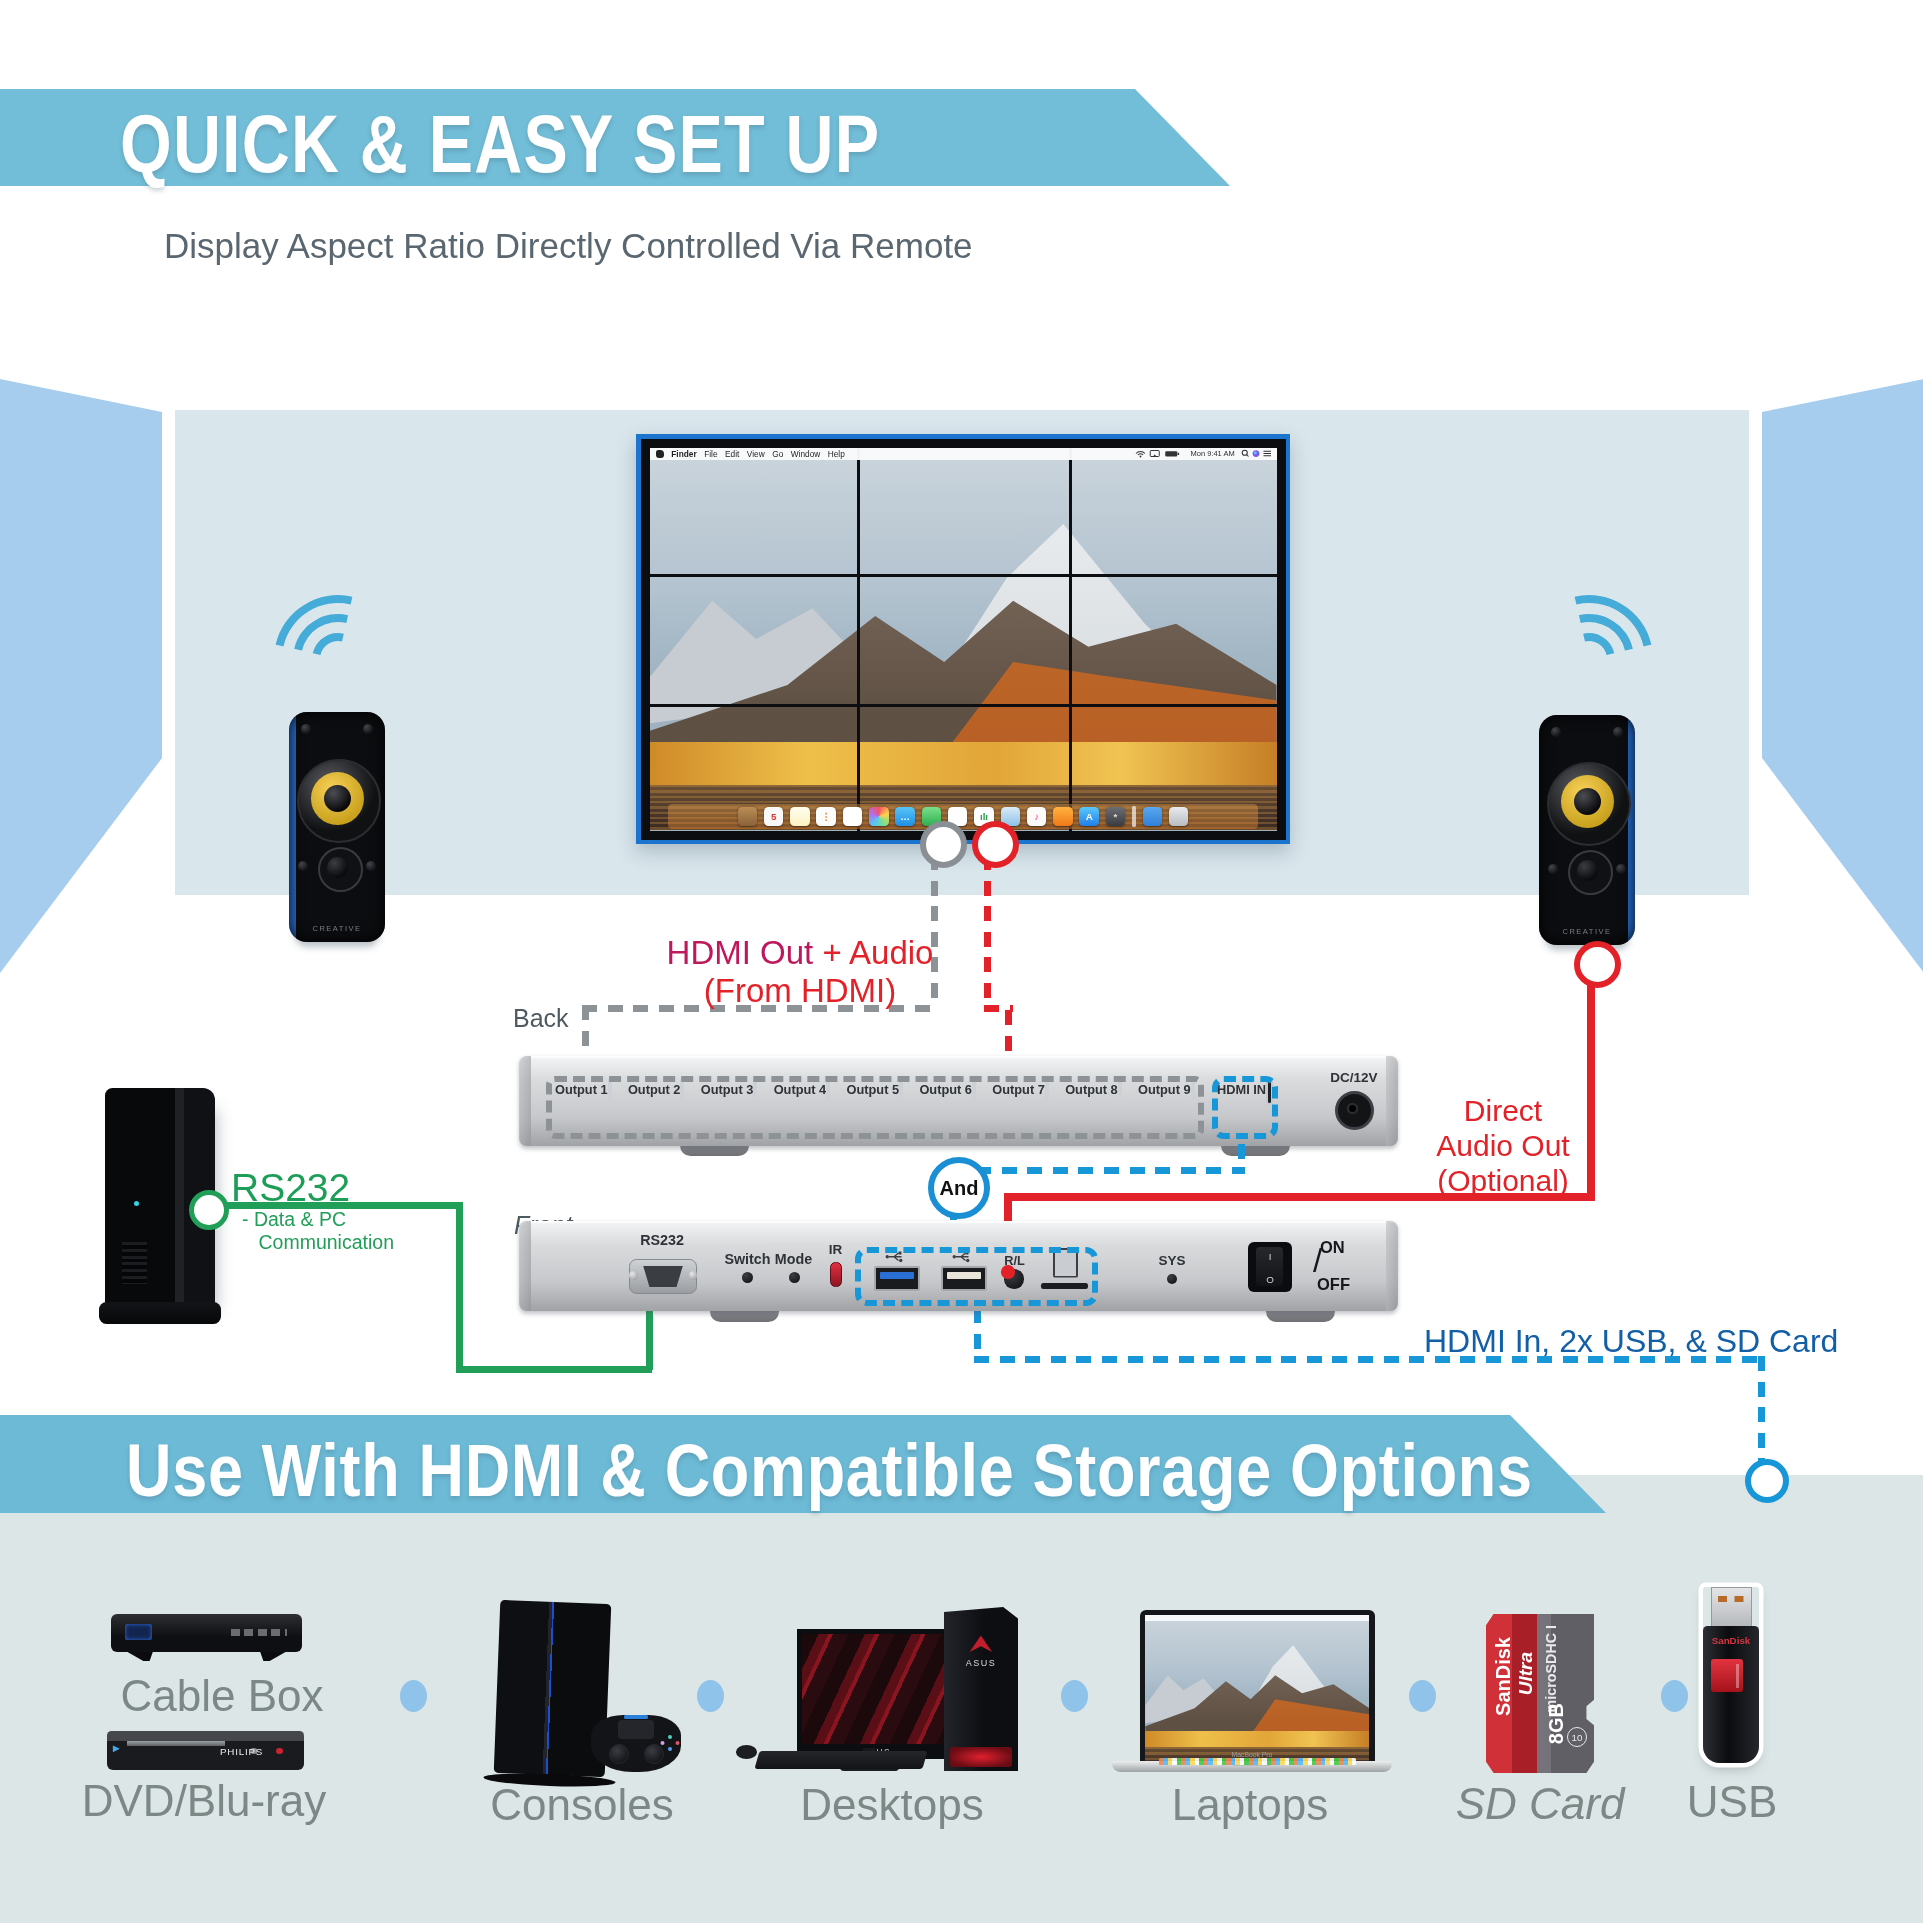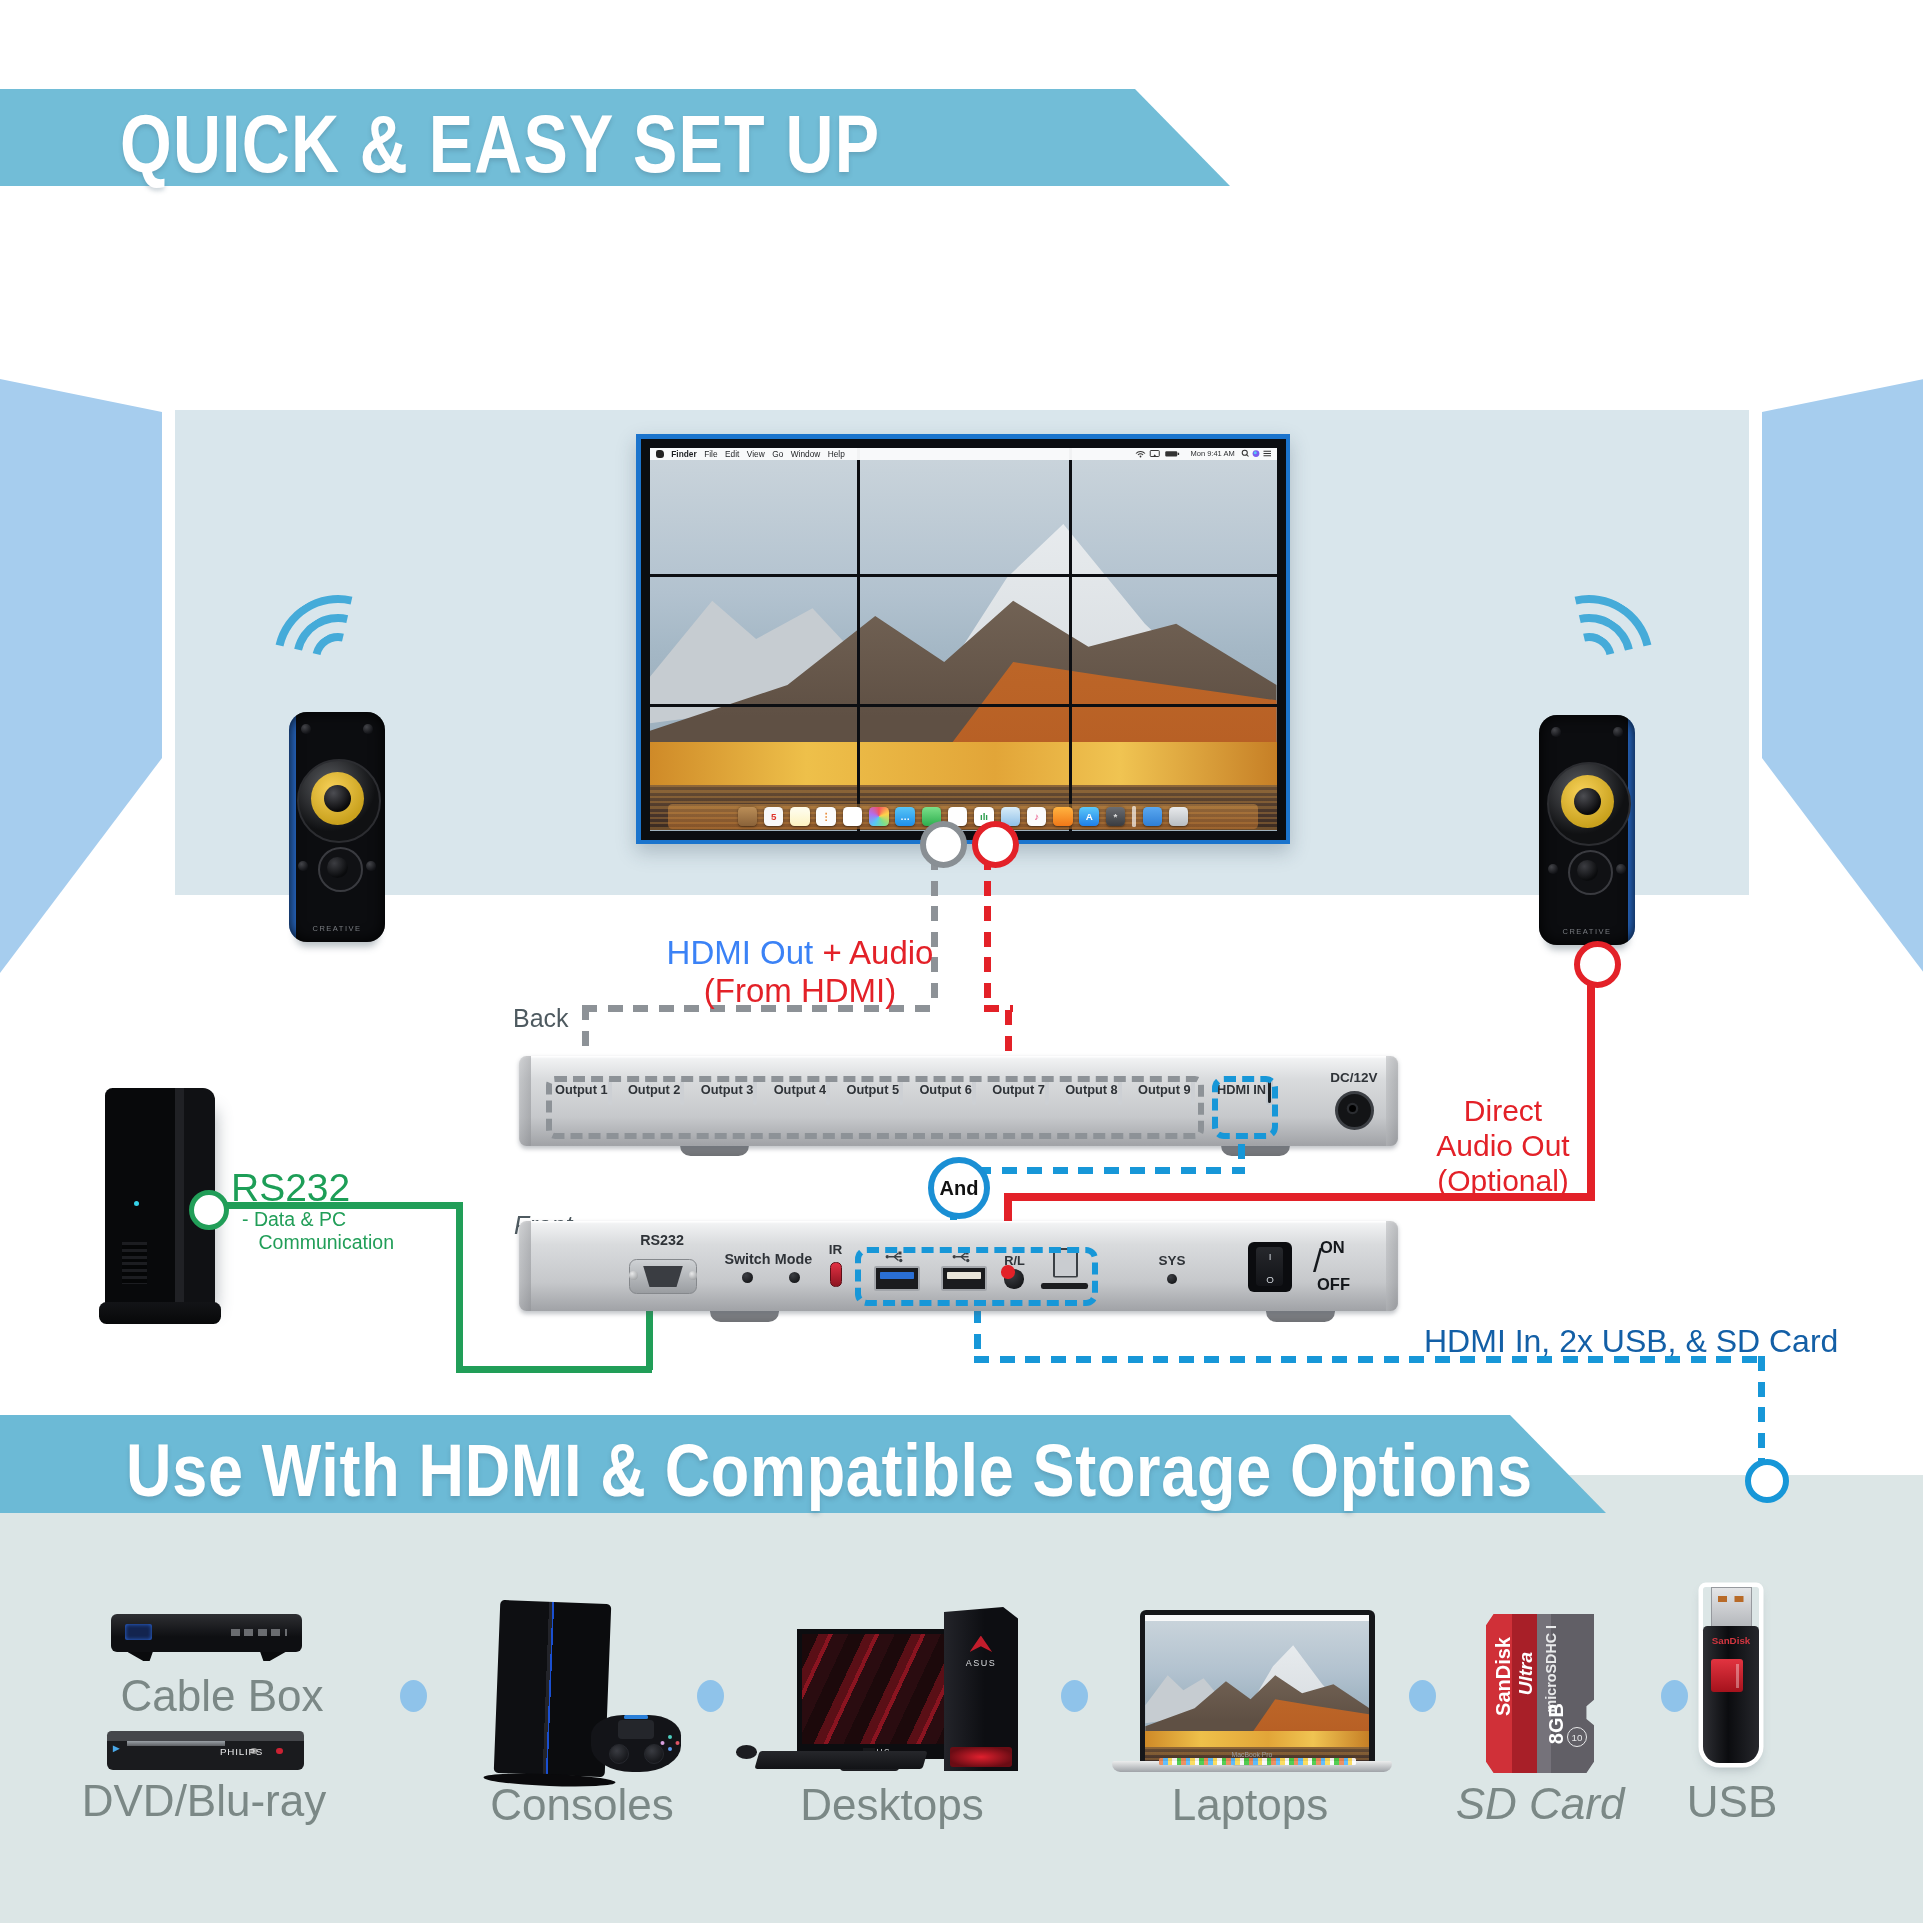--- a/index.html
+++ b/index.html
@@ -112,21 +112,21 @@
   .sol-h{position:absolute;height:7.5px;} .sol-v{position:absolute;width:7.5px;}
   .sol-red{background:#e32128;} .sol-green{background:#219e58;height:6.8px;}
   .sol-green.v{width:6.8px;height:auto;}
   .ring{position:absolute;border-radius:50%;background:#fff;z-index:10;}
   .and-circle{left:928px;top:1157px;width:50px;height:50px;border:6px solid #1a8fd4;z-index:11;
     display:flex;align-items:center;justify-content:center;font-weight:bold;font-size:20px;color:#111;}
   
   .lbl{position:absolute;white-space:nowrap;}
   .lbl-bf{font-size:25px;color:#4e5a60;}
   .hdmi-out{left:661px;top:934px;width:278px;text-align:center;font-size:33px;line-height:38px;}
-  .red-t{color:#e32128;} .gray-t{color:#3b82f6;}
+  .red-t{color:#e32128;} .gray-t{color:#be185d;}
   .direct{left:1413px;top:1093px;width:180px;text-align:center;font-size:30px;line-height:35px;color:#e32128;}
   .rs232-g{left:231px;top:1166px;font-size:39px;color:#1d9e57;}
   .rs232-n{left:242px;top:1208px;font-size:19.5px;line-height:23px;color:#219e58;}
   .blue-lbl{left:1424px;top:1323px;font-size:32px;color:#135fa6;}
   
   .pc{left:105px;top:1088px;width:110px;height:218px;background:linear-gradient(90deg,#08090b 0 64%,#202125 64% 72%,#101114 72%);
     border-radius:7.5px 12px 3px 3px;position:absolute;box-shadow:9px 13.5px 16.5px -9px rgba(70,85,95,.45);}
   .pc::after{content:"";position:absolute;left:-6px;right:-6px;bottom:-18px;height:22.5px;background:linear-gradient(#131417,#070809);border-radius:7.5px;}
   .pc .pled{position:absolute;left:28.6px;top:113px;width:5.3px;height:5.3px;border-radius:50%;background:#35d2e8;}
   .pc .vent{position:absolute;left:16.5px;bottom:22.5px;width:25.6px;height:42px;
@@ -204,20 +204,21 @@
 
 <div class="abs room"></div>
 <div class="abs wall wall-l"></div>
 <div class="abs wall wall-r"></div>
 <div class="abs section-bot"></div>
 
 <div class="abs banner-top"></div>
 <div class="abs banner-txt t-top">QUICK &amp; EASY SET UP</div>
 <div class="abs features">
 
+    <div>Display Aspect Ratio Directly Controlled Via Remote</div>
   </div>
 
 <div class="abs monitor">
   <div class="bezel">
     <div class="screen">
       <div class="wp">
         <div class="wp-mtnl"></div>
         <div class="wp-snow"></div>
         <div class="wp-ridge"></div>
         <div class="wp-orng"></div>

